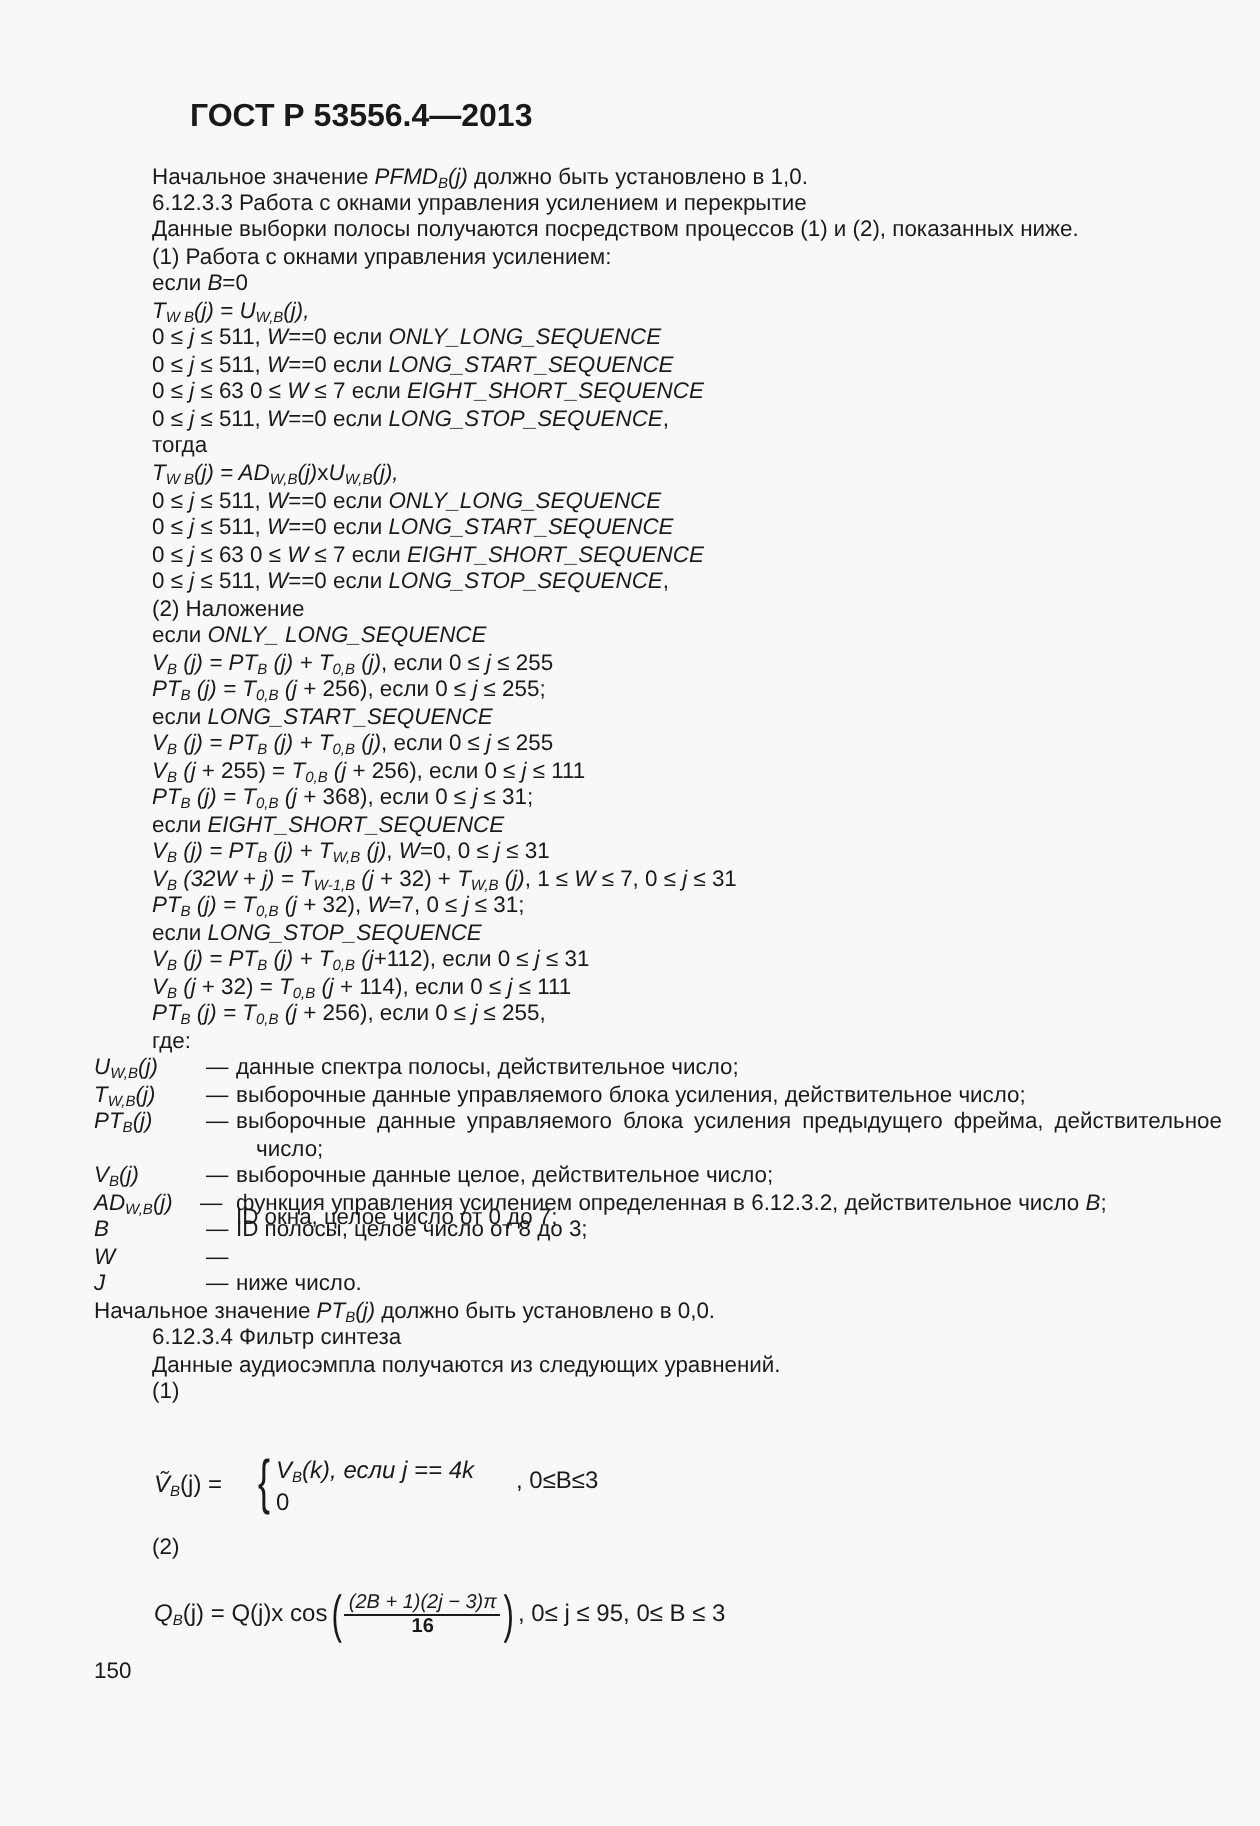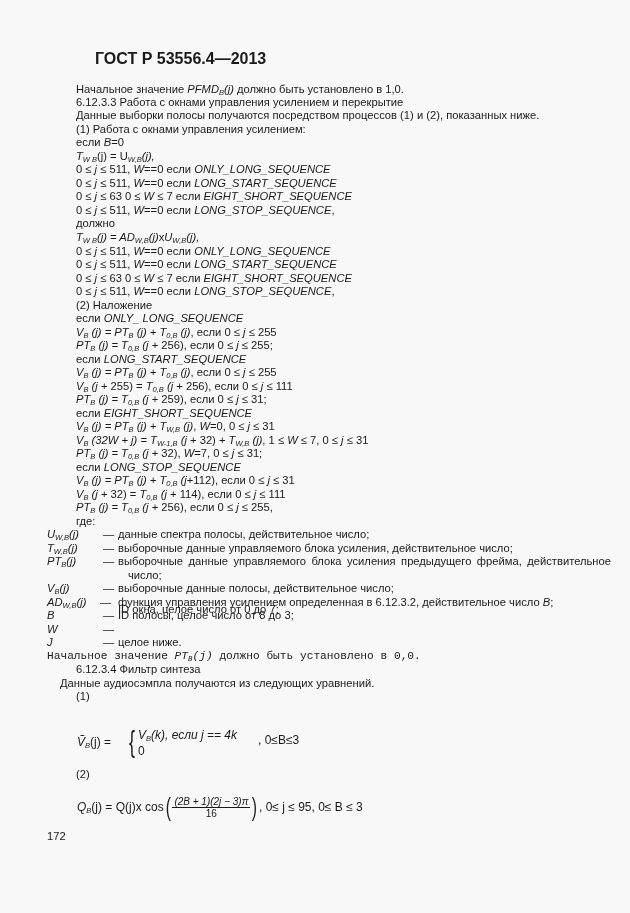--- a/index.html
+++ b/index.html
@@ -17,54 +17,54 @@
   .i { font-style: italic; }
   sub { font-size: 7.5px; vertical-align: -2px; line-height: 0; }
   .def-term { position: absolute; white-space: nowrap; font-style: italic; line-height: 13px; }
   .def-dash { position: absolute; line-height: 13px; }
   .def-text { position: absolute; line-height: 13px; white-space: nowrap; }
   .def-wrap { position: absolute; line-height: 13px; width: 493px; text-align: justify; text-align-last: justify; word-spacing: 2px; }
   .formula { position: absolute; white-space: nowrap; font-style: italic; font-size: 12px; }
   .brace { position: absolute; font-size: 30px; font-style: normal; line-height: 30px; transform: scaleX(0.6); }
   .frac { display: inline-block; vertical-align: middle; text-align: center; font-size: 10px; }
   .frac .num { display: block; border-bottom: 1px solid #1a1a1a; padding: 0 2px; }
-  .frac .den { display: block; }
+  .frac .den { display: block; font-weight: bold; }
   .paren { font-size: 26px; font-style: normal; vertical-align: middle; transform: scaleX(0.6); display: inline-block; }
   .pagenum { position: absolute; left: 47px; top: 830px; }
 </style>
 </head>
 <body>
 
 <div class="header">ГОСТ Р 53556.4—2013</div>
 
 <div id="body-lines">
     <div class="line" style="left: 76px; top: 83px;"><span>Начальное значение </span><span style="font-style: italic;">PFMD</span><sub style="font-style: italic;">B</sub><span style="font-style: italic;">(j)</span><span> должно быть установлено в 1,0.</span></div>
     <div class="line" style="left: 76px; top: 96px;"><span>6.12.3.3 Работа с окнами управления усилением и перекрытие</span></div>
     <div class="line" style="left: 76px; top: 109px;"><span>Данные выборки полосы получаются посредством процессов (1) и (2), показанных ниже.</span></div>
     <div class="line" style="left: 76px; top: 123px;"><span>(1) Работа с окнами управления усилением:</span></div>
     <div class="line" style="left: 76px; top: 136px;"><span>если </span><span style="font-style: italic;">B</span><span>=0</span></div>
-    <div class="line" style="left: 76px; top: 150px;"><span style="font-style: italic;">T</span><sub style="font-style: italic;">W B</sub><span style="">(j) = U</span><sub style="font-style: italic;">W,B</sub><span style="font-style: italic;">(j),</span></div>
+    <div class="line" style="left: 76px; top: 150px;"><span style="font-style: italic;">T</span><sub style="font-style: italic;">W B</sub><span style="font-style: italic;">(j) = U</span><sub style="font-style: italic;">W,B</sub><span style="font-style: italic;">(j),</span></div>
     <div class="line" style="left: 76px; top: 163px;"><span>0 ≤ </span><span style="font-style: italic;">j</span><span> ≤ 511,  </span><span style="font-style: italic;">W</span><span>==0 если </span><span style="font-style: italic;">ONLY_LONG_SEQUENCE</span></div>
     <div class="line" style="left: 76px; top: 177px;"><span>0 ≤ </span><span style="font-style: italic;">j</span><span> ≤  511,  </span><span style="font-style: italic;">W</span><span>==0 если </span><span style="font-style: italic;">LONG_START_SEQUENCE</span></div>
     <div class="line" style="left: 76px; top: 190px;"><span>0 ≤ </span><span style="font-style: italic;">j</span><span> ≤ 63  0 ≤ </span><span style="font-style: italic;">W</span><span> ≤ 7 если </span><span style="font-style: italic;">EIGHT_SHORT_SEQUENCE</span></div>
     <div class="line" style="left: 76px; top: 204px;"><span>0 ≤ </span><span style="font-style: italic;">j</span><span> ≤ 511,   </span><span style="font-style: italic;">W</span><span>==0 если </span><span style="font-style: italic;">LONG_STOP_SEQUENCE</span><span>,</span></div>
-    <div class="line" style="left: 76px; top: 217px;"><span>должно</span></div>
+    <div class="line" style="left: 76px; top: 217px;"><span>тогда</span></div>
     <div class="line" style="left: 76px; top: 231px;"><span style="font-style: italic;">T</span><sub style="font-style: italic;">W B</sub><span style="font-style: italic;">(j) = AD</span><sub style="font-style: italic;">W,B</sub><span style="font-style: italic;">(j)</span><span>x</span><span style="font-style: italic;">U</span><sub style="font-style: italic;">W,B</sub><span style="font-style: italic;">(j),</span></div>
     <div class="line" style="left: 76px; top: 245px;"><span>0 ≤ </span><span style="font-style: italic;">j</span><span> ≤ 511,  </span><span style="font-style: italic;">W</span><span>==0 если </span><span style="font-style: italic;">ONLY_LONG_SEQUENCE</span></div>
     <div class="line" style="left: 76px; top: 258px;"><span>0 ≤ </span><span style="font-style: italic;">j</span><span> ≤  511,  </span><span style="font-style: italic;">W</span><span>==0 если </span><span style="font-style: italic;">LONG_START_SEQUENCE</span></div>
     <div class="line" style="left: 76px; top: 272px;"><span>0 ≤ </span><span style="font-style: italic;">j</span><span> ≤ 63  0 ≤ </span><span style="font-style: italic;">W</span><span> ≤ 7 если </span><span style="font-style: italic;">EIGHT_SHORT_SEQUENCE</span></div>
     <div class="line" style="left: 76px; top: 285px;"><span>0 ≤ </span><span style="font-style: italic;">j</span><span> ≤ 511,   </span><span style="font-style: italic;">W</span><span>==0 если </span><span style="font-style: italic;">LONG_STOP_SEQUENCE</span><span>,</span></div>
     <div class="line" style="left: 76px; top: 299px; text-align: right;"><span>(2) Наложение</span></div>
     <div class="line" style="left: 76px; top: 312px;"><span>если </span><span style="font-style: italic;">ONLY_ LONG_SEQUENCE</span></div>
     <div class="line" style="left: 76px; top: 326px;"><span style="font-style: italic;">V</span><sub style="font-style: italic;">B</sub><span style="font-style: italic;"> (j) = PT</span><sub style="font-style: italic;">B</sub><span style="font-style: italic;"> (j) + T</span><sub style="font-style: italic;">0,B</sub><span style="font-style: italic;"> (j)</span><span>, если 0 ≤ </span><span style="font-style: italic;">j</span><span> ≤ 255</span></div>
     <div class="line" style="left: 76px; top: 339px;"><span style="font-style: italic;">PT</span><sub style="font-style: italic;">B</sub><span style="font-style: italic;"> (j) = T</span><sub style="font-style: italic;">0,B</sub><span style="font-style: italic;"> (j</span><span> + 256), если 0 ≤ </span><span style="font-style: italic;">j</span><span> ≤ 255;</span></div>
     <div class="line" style="left: 76px; top: 353px;"><span>если </span><span style="font-style: italic;">LONG_START_SEQUENCE</span></div>
     <div class="line" style="left: 76px; top: 366px;"><span style="font-style: italic;">V</span><sub style="font-style: italic;">B</sub><span style="font-style: italic;"> (j) = PT</span><sub style="font-style: italic;">B</sub><span style="font-style: italic;"> (j) + T</span><sub style="font-style: italic;">0,B</sub><span style="font-style: italic;"> (j)</span><span>, если 0 ≤ </span><span style="font-style: italic;">j</span><span> ≤ 255</span></div>
     <div class="line" style="left: 76px; top: 380px;"><span style="font-style: italic;">V</span><sub style="font-style: italic;">B</sub><span style="font-style: italic;"> (j</span><span> + 255) = </span><span style="font-style: italic;">T</span><sub style="font-style: italic;">0,B</sub><span style="font-style: italic;"> (j</span><span> + 256), если 0 ≤ </span><span style="font-style: italic;">j</span><span> ≤ 111</span></div>
-    <div class="line" style="left: 76px; top: 393px;"><span style="font-style: italic;">PT</span><sub style="font-style: italic;">B</sub><span style="font-style: italic;"> (j) = T</span><sub style="font-style: italic;">0,B</sub><span style="font-style: italic;"> (j</span><span> + 259), если 0 ≤ </span><span style="font-style: italic;">j</span><span> ≤ 31;</span></div>
+    <div class="line" style="left: 76px; top: 393px;"><span style="font-style: italic;">PT</span><sub style="font-style: italic;">B</sub><span style="font-style: italic;"> (j) = T</span><sub style="font-style: italic;">0,B</sub><span style="font-style: italic;"> (j</span><span> + 368), если 0 ≤ </span><span style="font-style: italic;">j</span><span> ≤ 31;</span></div>
     <div class="line" style="left: 76px; top: 407px;"><span>если </span><span style="font-style: italic;">EIGHT_SHORT_SEQUENCE</span></div>
     <div class="line" style="left: 76px; top: 420px;"><span style="font-style: italic;">V</span><sub style="font-style: italic;">B</sub><span style="font-style: italic;"> (j) = PT</span><sub style="font-style: italic;">B</sub><span style="font-style: italic;"> (j) + T</span><sub style="font-style: italic;">W,B</sub><span style="font-style: italic;"> (j)</span><span>, </span><span style="font-style: italic;">W</span><span>=0, 0 ≤ </span><span style="font-style: italic;">j</span><span> ≤ 31</span></div>
     <div class="line" style="left: 76px; top: 434px;"><span style="font-style: italic;">V</span><sub style="font-style: italic;">B</sub><span style="font-style: italic;"> (32</span><span style="font-style: italic;">W + j) = T</span><sub style="font-style: italic;">W-1,B</sub><span style="font-style: italic;"> (j</span><span> + 32) + </span><span style="font-style: italic;">T</span><sub style="font-style: italic;">W,B</sub><span style="font-style: italic;"> (j)</span><span>, 1 ≤ </span><span style="font-style: italic;">W</span><span> ≤ 7, 0 ≤ </span><span style="font-style: italic;">j</span><span> ≤ 31</span></div>
     <div class="line" style="left: 76px; top: 447px;"><span style="font-style: italic;">PT</span><sub style="font-style: italic;">B</sub><span style="font-style: italic;"> (j) = T</span><sub style="font-style: italic;">0,B</sub><span style="font-style: italic;"> (j</span><span> + 32), </span><span style="font-style: italic;">W</span><span>=7, 0 ≤ </span><span style="font-style: italic;">j</span><span> ≤ 31;</span></div>
     <div class="line" style="left: 76px; top: 461px;"><span>если </span><span style="font-style: italic;">LONG_STOP_SEQUENCE</span></div>
     <div class="line" style="left: 76px; top: 474px;"><span style="font-style: italic;">V</span><sub style="font-style: italic;">B</sub><span style="font-style: italic;"> (j) = PT</span><sub style="font-style: italic;">B</sub><span style="font-style: italic;"> (j) + T</span><sub style="font-style: italic;">0,B</sub><span style="font-style: italic;"> (j</span><span>+112), если 0 ≤ </span><span style="font-style: italic;">j</span><span> ≤ 31</span></div>
     <div class="line" style="left: 76px; top: 488px;"><span style="font-style: italic;">V</span><sub style="font-style: italic;">B</sub><span style="font-style: italic;"> (j</span><span> + 32) = </span><span style="font-style: italic;">T</span><sub style="font-style: italic;">0,B</sub><span style="font-style: italic;"> (j</span><span> + 114), если 0 ≤ </span><span style="font-style: italic;">j</span><span> ≤ 111</span></div>
     <div class="line" style="left: 76px; top: 501px;"><span style="font-style: italic;">PT</span><sub style="font-style: italic;">B</sub><span style="font-style: italic;"> (j) = T</span><sub style="font-style: italic;">0,B</sub><span style="font-style: italic;"> (j</span><span> + 256), если 0 ≤ </span><span style="font-style: italic;">j</span><span> ≤ 255,</span></div>
     <div class="line" style="left: 76px; top: 515px;"><span>где:</span></div>
   </div>
@@ -74,38 +74,38 @@
     <div class="def-text" style="left: 118px; top: 528px;">данные спектра полосы, действительное число;</div>
     <div class="def-term" style="left: 47px; top: 542px;"><span style="font-style: italic;">T</span><sub style="font-style: italic;">W,B</sub><span style="font-style: italic;">(j)</span></div>
     <div class="def-dash" style="left: 103px; top: 542px;">—</div>
     <div class="def-text" style="left: 118px; top: 542px;">выборочные данные управляемого блока усиления, действительное число;</div>
     <div class="def-term" style="left: 47px; top: 555px;"><span style="font-style: italic;">PT</span><sub style="font-style: italic;">B</sub><span style="font-style: italic;">(j)</span></div>
     <div class="def-dash" style="left: 103px; top: 555px;">—</div>
     <div class="def-wrap" style="left: 118px; top: 555px;">выборочные данные управляемого блока усиления предыдущего фрейма, действительное</div>
     <div class="def-text" style="left: 128px; top: 569px;">число;</div>
     <div class="def-term" style="left: 47px; top: 582px;"><span style="font-style: italic;">V</span><sub style="font-style: italic;">B</sub><span style="font-style: italic;">(j)</span></div>
     <div class="def-dash" style="left: 103px; top: 582px;">—</div>
-    <div class="def-text" style="left: 118px; top: 582px;">выборочные данные полосы, действительное число;</div>
+    <div class="def-text" style="left: 118px; top: 582px;">выборочные данные целое, действительное число;</div>
     <div class="def-term" style="left: 47px; top: 596px;"><span style="font-style: italic;">AD</span><sub style="font-style: italic;">W,B</sub><span style="font-style: italic;">(j)</span></div>
     <div class="def-dash" style="left: 100px; top: 596px;">—</div>
     <div class="def-text" style="left: 118px; top: 596px;">функция управления усилением определенная в 6.12.3.2, действительное число <span class="i">B</span>;</div>
     <div class="def-term" style="left: 47px; top: 609px;"><span style="font-style: italic;">B</span></div>
     <div class="def-dash" style="left: 103px; top: 609px;">—</div>
     <div class="def-text" style="left: 118px; top: 609px;">ID полосы, целое число от 8 до 3;</div>
     <div class="def-term" style="left: 47px; top: 623px;"><span style="font-style: italic;">W</span></div>
     <div class="def-dash" style="left: 103px; top: 623px;">—</div>
     <div class="def-text" style="left: 118px; top: 603px;">ID окна, целое число от 0 до 7;</div>
     <div class="def-term" style="left: 47px; top: 636px;"><span style="font-style: italic;">J</span></div>
     <div class="def-dash" style="left: 103px; top: 636px;">—</div>
-    <div class="def-text" style="left: 118px; top: 636px;">целое ниже.</div>
+    <div class="def-text" style="left: 118px; top: 636px;">ниже число.</div>
   </div>
 <div id="after-lines">
-    <div class="line" style="left: 47px; top: 650px; font-family: Liberation Mono, monospace;"><span>Начальное значение </span><span style="font-style: italic;">PT</span><sub style="font-style: italic;">B</sub><span style="font-style: italic;">(j)</span><span> должно быть установлено в 0,0.</span></div>
+    <div class="line" style="left: 47px; top: 650px;"><span>Начальное значение </span><span style="font-style: italic;">PT</span><sub style="font-style: italic;">B</sub><span style="font-style: italic;">(j)</span><span> должно быть установлено в 0,0.</span></div>
     <div class="line" style="left: 76px; top: 663px;"><span>6.12.3.4 Фильтр синтеза</span></div>
-    <div class="line" style="left: 60px; top: 677px;"><span>Данные аудиосэмпла получаются из следующих уравнений.</span></div>
+    <div class="line" style="left: 76px; top: 677px;"><span>Данные аудиосэмпла получаются из следующих уравнений.</span></div>
     <div class="line" style="left: 76px; top: 690px;"><span>(1)</span></div>
     <div class="line" style="left: 76px; top: 768px;"><span>(2)</span></div>
   </div>
 
 <div class="formula" style="left:77px; top:735px;">
   <span>Ṽ</span><sub>B</sub><span style="font-style:normal">(j) =</span>
 </div>
 <div class="brace" style="left:127px; top:727px;">{</div>
 <div class="formula" style="left:138px; top:728px;">
   <span>V</span><sub>B</sub><span>(k), если j == 4k</span>
@@ -114,13 +114,13 @@
   <span>0</span>
 </div>
 <div class="formula" style="left:258px; top:733px; font-style:normal;">
   <span>, 0≤B≤3</span>
 </div>
 
 <div class="formula" style="left:77px; top:792px; font-style:normal;">
   <span class="i">Q</span><sub class="i">B</sub><span>(j) = Q(j)x cos</span><span class="paren">(</span><span class="frac"><span class="num i">(2B + 1)(2j − 3)π</span><span class="den">16</span></span><span class="paren">)</span><span>, 0≤ j ≤ 95, 0≤  B ≤ 3</span>
 </div>
 
-<div class="pagenum">172</div>
+<div class="pagenum">150</div>
 
 </body></html>

